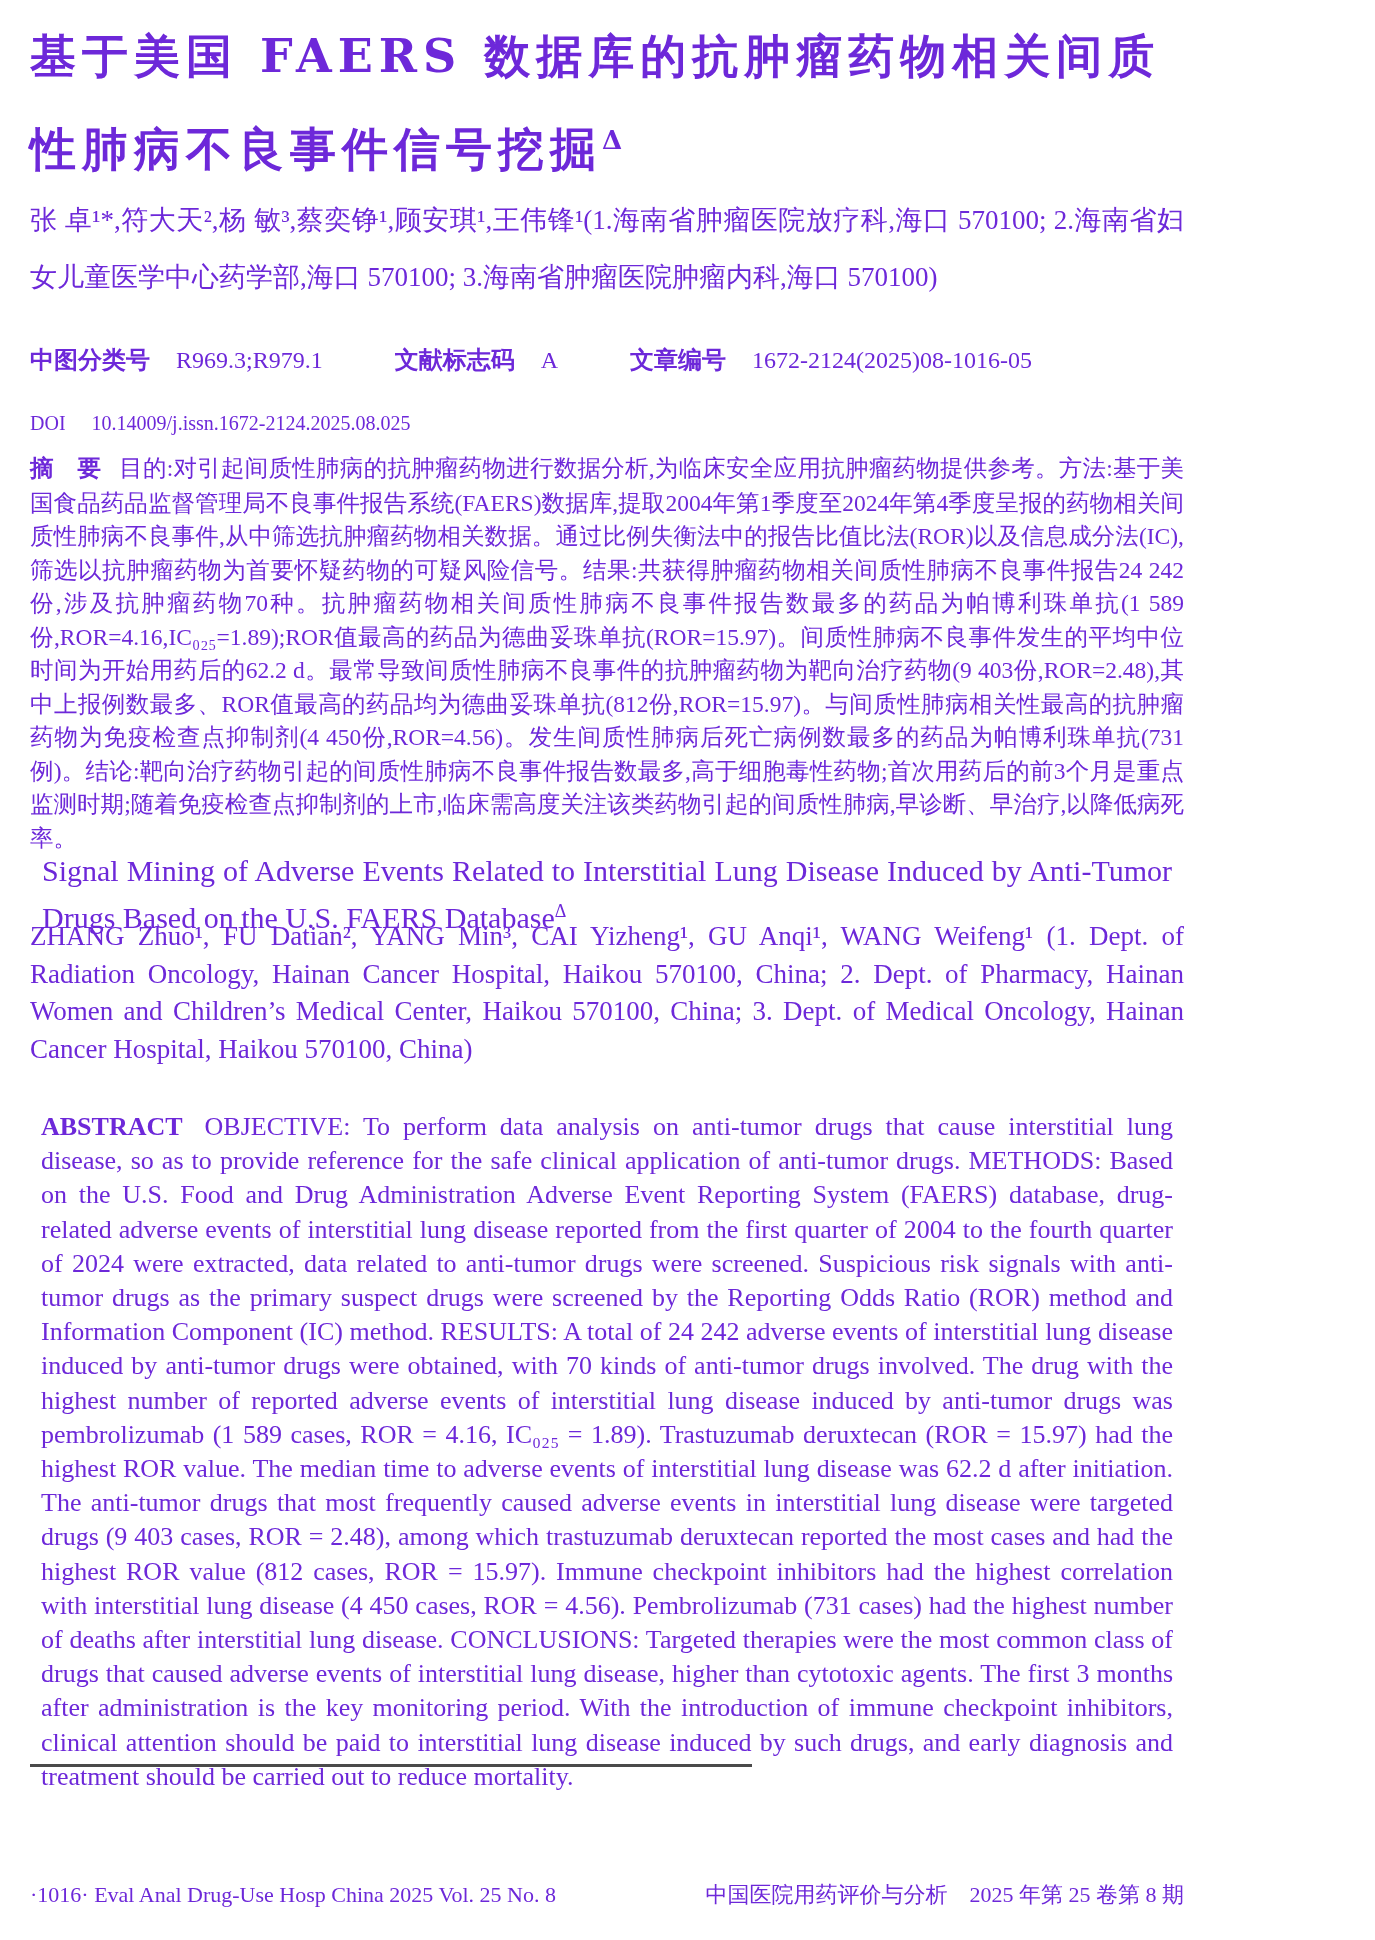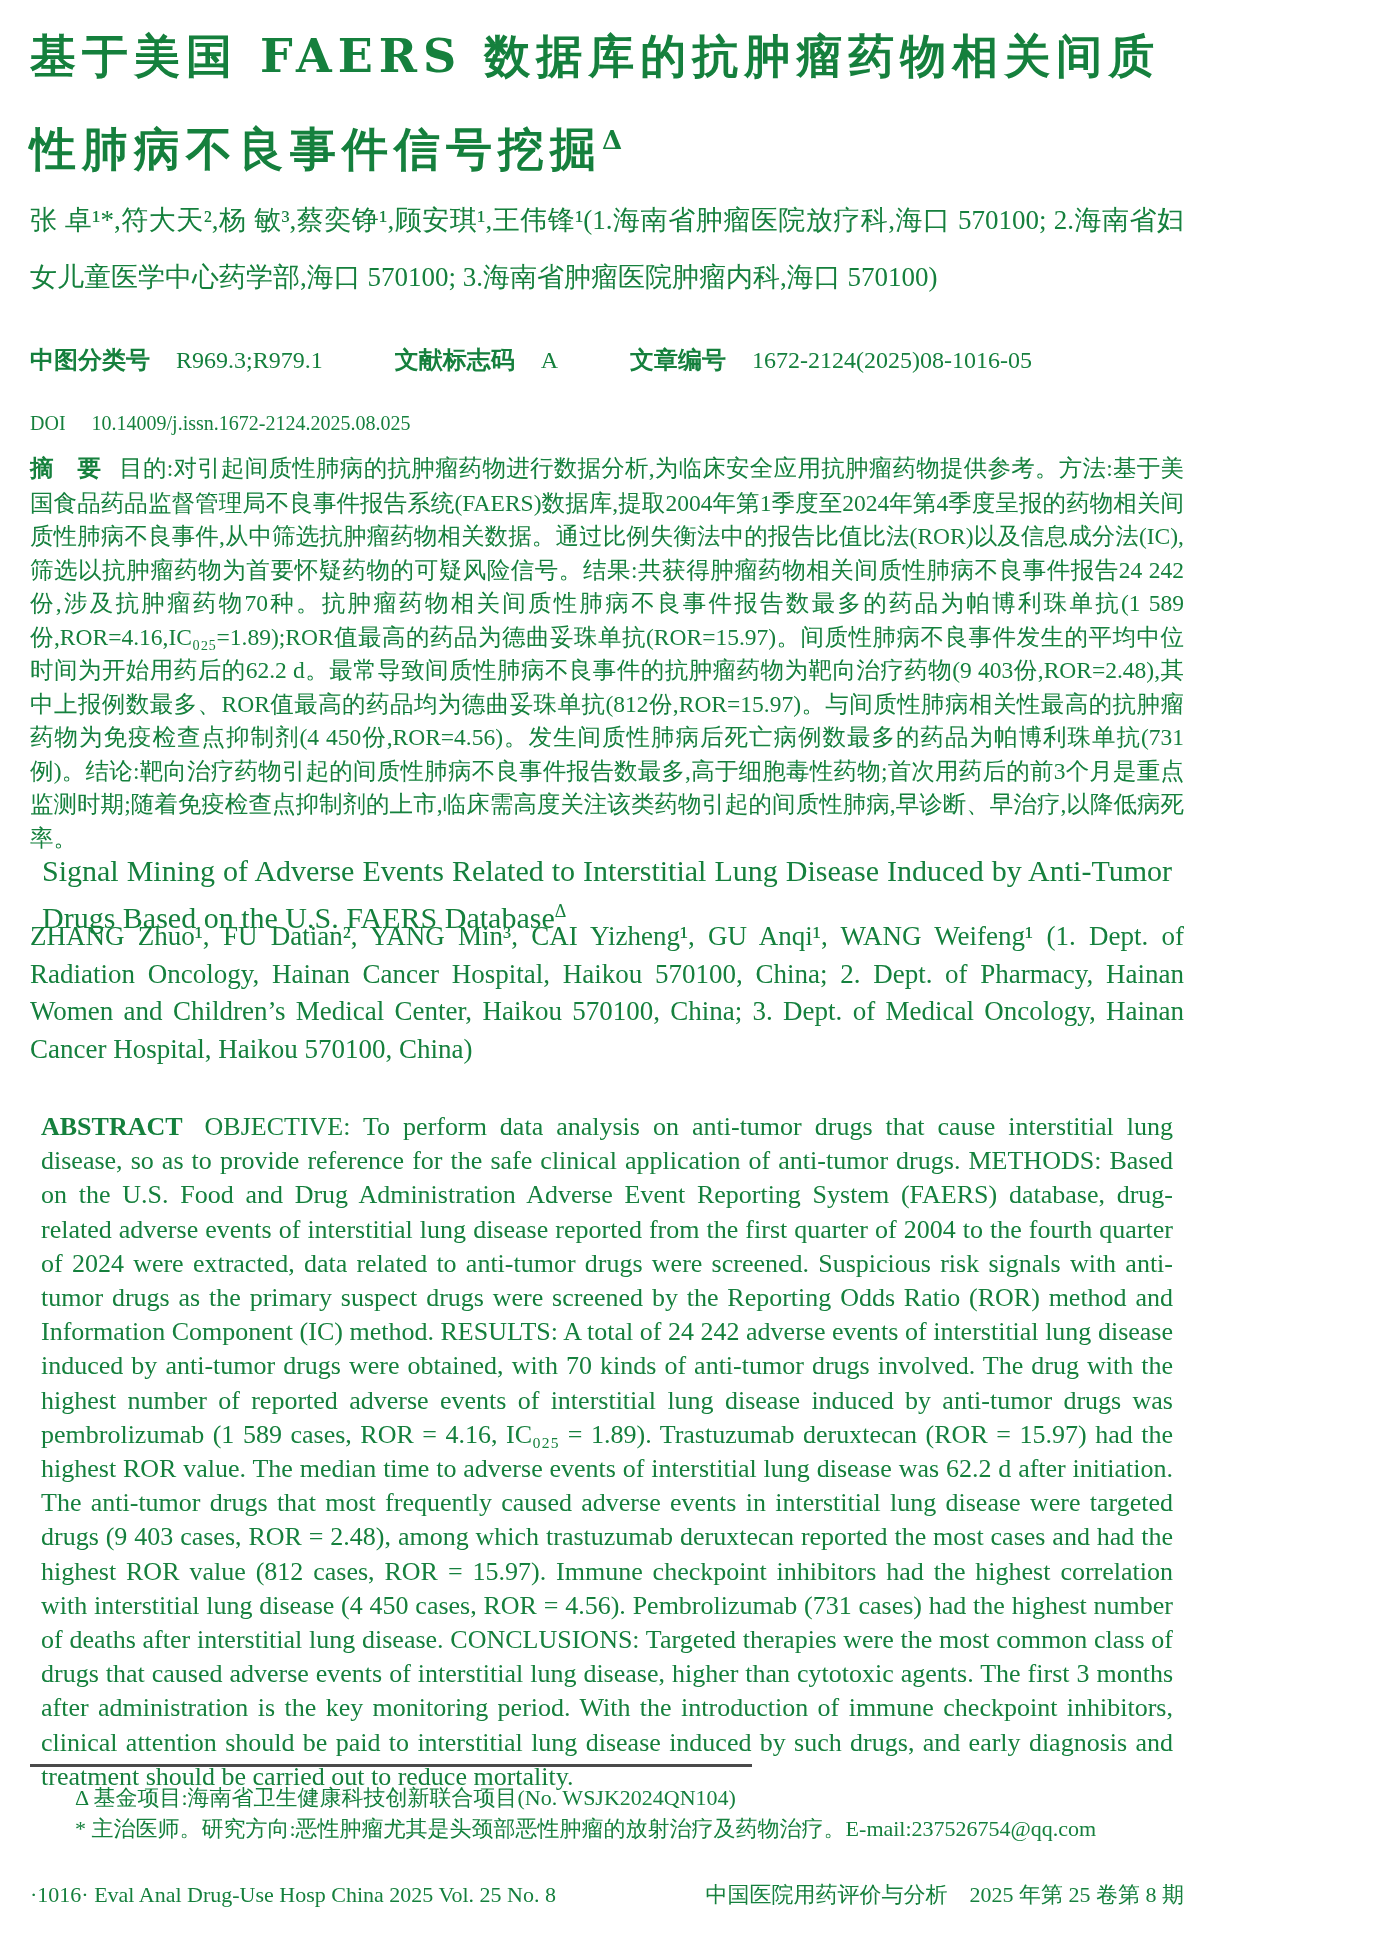--- a/index.html
+++ b/index.html
@@ -1,21 +1,21 @@
 <!DOCTYPE html>
 <html><head>
 <meta charset="utf-8">
 <style>
   html,body{margin:0;padding:0;background:#ffffff;}
   .page{
     position:relative;
     width:1214px;
     height:1940px;
     background:#ffffff;
-    color:#15803d;
+    color:#6d28d9;
     font-family:"Liberation Serif","DejaVu Serif",serif;
     overflow:hidden;
   }
   
   .title-cn{
     position:absolute;
     top:14px;left:30px;right:30px;
     margin:0;
     font-weight:bold;
     font-size:46px;
@@ -473,23 +473,19 @@
 
   <h2 class="title-en"><span>Signal Mining of Adverse Events Related to Interstitial Lung Disease Induced by Anti-Tumor Drugs Based on the U.S. FAERS Database</span><sup>Δ</sup></h2>
 
   <p class="authors-en">ZHANG Zhuo¹, FU Datian², YANG Min³, CAI Yizheng¹, GU Anqi¹, WANG Weifeng¹ (1. Dept. of Radiation Oncology, Hainan Cancer Hospital, Haikou 570100, China; 2. Dept. of Pharmacy, Hainan Women and Children’s Medical Center, Haikou 570100, China; 3. Dept. of Medical Oncology, Hainan Cancer Hospital, Haikou 570100, China)</p>
 
   <p class="abstract-en"><span class="lab-en">ABSTRACT</span><span>OBJECTIVE: To perform data analysis on anti-tumor drugs that cause interstitial lung disease, so as to provide reference for the safe clinical application of anti-tumor drugs. METHODS: Based on the U.S. Food and Drug Administration Adverse Event Reporting System (FAERS) database, drug-related adverse events of interstitial lung disease reported from the first quarter of 2004 to the fourth quarter of 2024 were extracted, data related to anti-tumor drugs were screened. Suspicious risk signals with anti-tumor drugs as the primary suspect drugs were screened by the Reporting Odds Ratio (ROR) method and Information Component (IC) method. RESULTS: A total of 24 242 adverse events of interstitial lung disease induced by anti-tumor drugs were obtained, with 70 kinds of anti-tumor drugs involved. The drug with the highest number of reported adverse events of interstitial lung disease induced by anti-tumor drugs was pembrolizumab (1 589 cases, ROR = 4.16, IC₀₂₅ = 1.89). Trastuzumab deruxtecan (ROR = 15.97) had the highest ROR value. The median time to adverse events of interstitial lung disease was 62.2 d after initiation. The anti-tumor drugs that most frequently caused adverse events in interstitial lung disease were targeted drugs (9 403 cases, ROR = 2.48), among which trastuzumab deruxtecan reported the most cases and had the highest ROR value (812 cases, ROR = 15.97). Immune checkpoint inhibitors had the highest correlation with interstitial lung disease (4 450 cases, ROR = 4.56). Pembrolizumab (731 cases) had the highest number of deaths after interstitial lung disease. CONCLUSIONS: Targeted therapies were the most common class of drugs that caused adverse events of interstitial lung disease, higher than cytotoxic agents. The first 3 months after administration is the key monitoring period. With the introduction of immune checkpoint inhibitors, clinical attention should be paid to interstitial lung disease induced by such drugs, and early diagnosis and treatment should be carried out to reduce mortality.</span></p>
 
 
   <div class="fn-rule"></div>
 
-  <div class="footnotes">
-    <p class="footnote">Δ 基金项目:海南省卫生健康科技创新联合项目(No. WSJK2024QN104)</p>
-    <p class="footnote">* 主治医师。研究方向:恶性肿瘤尤其是头颈部恶性肿瘤的放射治疗及药物治疗。E-mail:237526754@qq.com</p>
-  </div>
 
   <div class="footer">
     <span>·1016·  Eval Anal Drug-Use Hosp China 2025 Vol. 25 No. 8</span>
     <span>中国医院用药评价与分析　2025 年第 25 卷第 8 期</span>
   </div>
 
 </div>
 
 </body></html>

